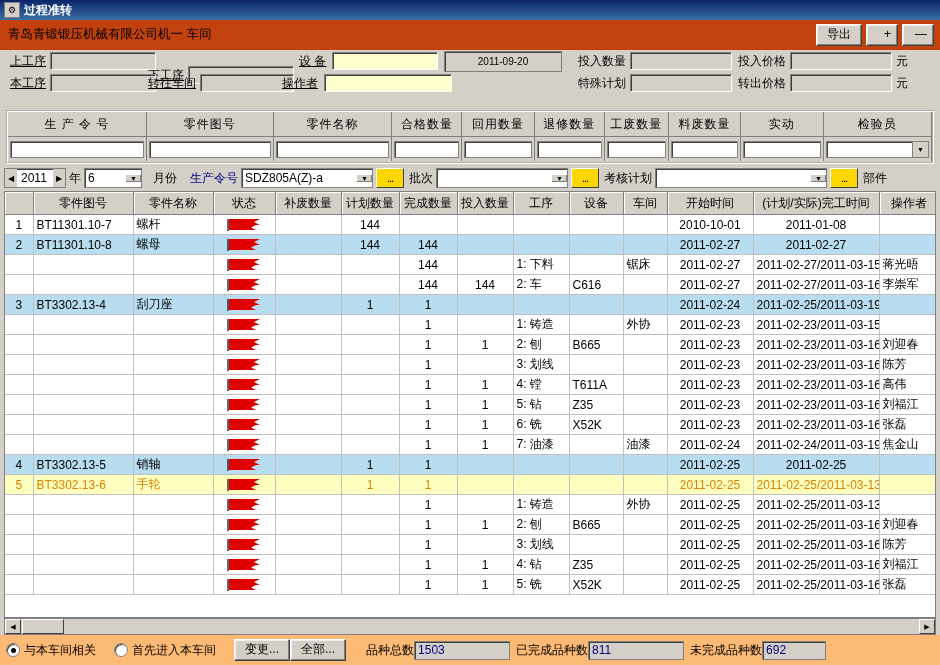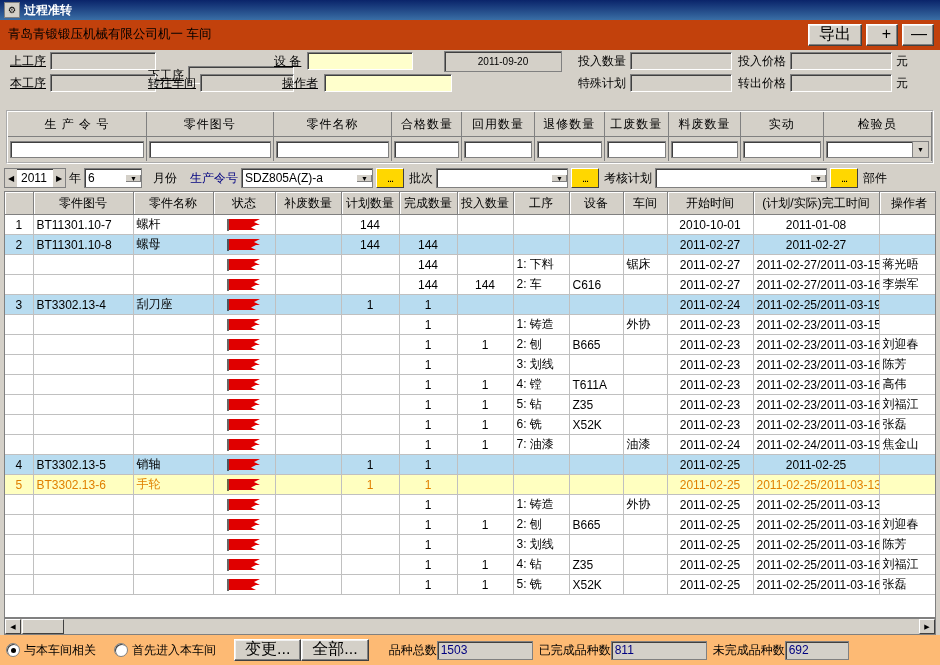--- a/index.html
+++ b/index.html
@@ -26,21 +26,21 @@
   
   .headband{
     flex:0 0 auto;background:#c2410c;padding:4px 6px 0 6px;position:relative;height:26px;
   }
   .company{position:absolute;left:8px;top:6px;font-size:12.5px;}
   .bigtitle{position:absolute;left:0;right:0;top:4px;text-align:center;font-size:16px;letter-spacing:2px;}
   .hdr-btns{position:absolute;right:6px;top:4px;display:flex;gap:4px;align-items:center;}
   .btn3d{
     background:#d4d0c8;border:1px solid #fff;border-right-color:#404040;border-bottom-color:#404040;
     box-shadow:inset -1px -1px 0 #808080, inset 1px 1px 0 #f0f0f0;
-    font-size:16px;padding:1px 10px;min-height:18px;line-height:16px;text-align:right;cursor:default;
+    font-size:12px;padding:1px 10px;min-height:18px;line-height:16px;text-align:right;cursor:default;
   }
   .btn3d.sq{padding:1px 6px;min-width:18px;}
 
   
   .formzone{flex:0 0 auto;background:#d4d0c8;padding:2px 6px 0 6px;position:relative;height:56px;}
   .fld{position:absolute;display:flex;align-items:center;}
   .lbl{font-size:12px;white-space:nowrap;}
   .lbl.u{text-decoration:underline;}
   .inp{
     background:#fff;border:1px solid #808080;border-right-color:#fff;border-bottom-color:#fff;
@@ -173,21 +173,21 @@
     <div class="fld" style="left:10px;top:2px;">
       <span class="lbl u">上工序</span>
       <span class="inp flat" style="width:100px;margin-left:4px;"></span>
     </div>
 
     <div class="fld" style="left:148px;top:16px;">
       <span class="lbl u">下工序</span>
       <span class="inp flat" style="width:100px;margin-left:4px;"></span>
     </div>
 
-    <div class="fld" style="left:274px;top:2px;">
+    <div class="fld" style="left:299px;top:2px;">
       <span class="lbl u">设 备</span>
       <span class="inp yellow" style="width:100px;margin-left:6px;"></span>
     </div>
 
     <div class="fld" style="left:428px;top:1px;">
       <span class="inp gray" style="width:112px;height:19px;line-height:19px;font-size:10px;margin-left:16px;">2011-09-20</span>
     </div>
 
     <div class="fld" style="left:578px;top:2px;">
       <span class="lbl">投入数量</span>

